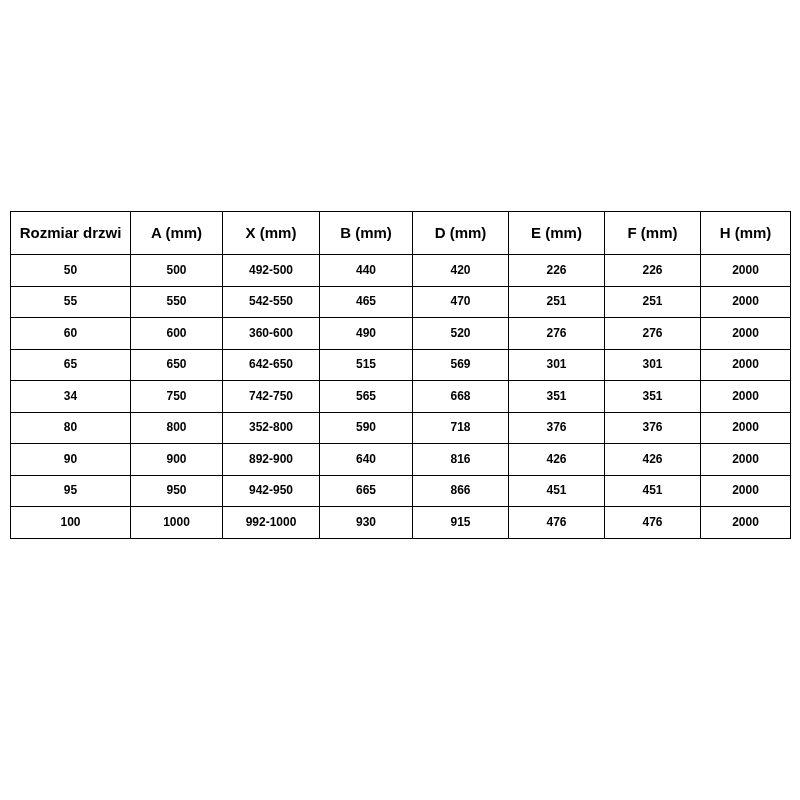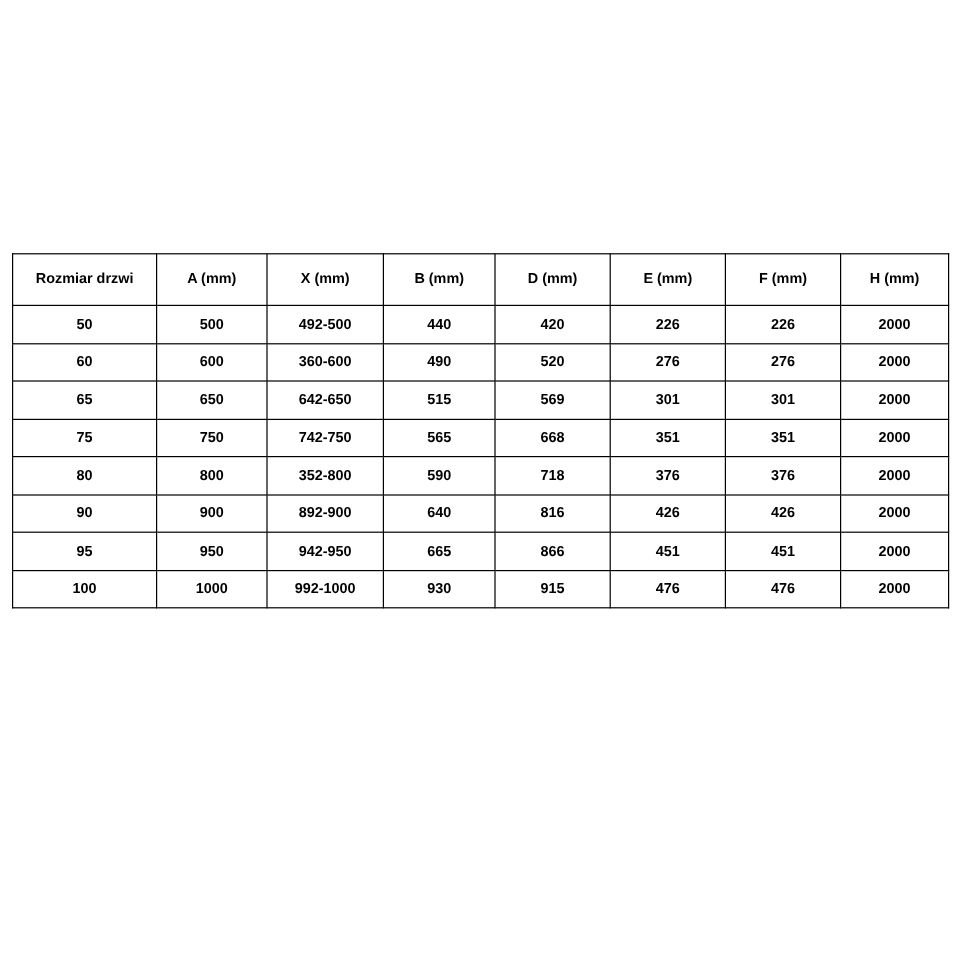--- a/index.html
+++ b/index.html
@@ -32,21 +32,21 @@
     vertical-align: middle;
     font-size: 12px;
     font-weight: bold;
     height: 30.5px;
     padding: 0;
     line-height: 1.1;
     white-space: nowrap;
   }
   table.size-table thead th {
     height: 42px;
-    font-size: 12px;
+    font-size: 15px;
   }
   
   col.c0 { width: 120px; }
   col.c1 { width: 92px; }
   col.c2 { width: 97px; }
   col.c3 { width: 93px; }
   col.c4 { width: 96px; }
   col.c5 { width: 96px; }
   col.c6 { width: 96px; }
   col.c7 { width: 90px; }
@@ -83,41 +83,51 @@
         <td>50</td>
         <td>500</td>
         <td>492-500</td>
         <td>440</td>
         <td>420</td>
         <td>226</td>
         <td>226</td>
         <td>2000</td>
       </tr>
       <tr>
+        <td>55</td>
+        <td>550</td>
+        <td>542-550</td>
+        <td>465</td>
+        <td>470</td>
+        <td>251</td>
+        <td>251</td>
+        <td>2000</td>
+      </tr>
+      <tr>
         <td>60</td>
         <td>600</td>
         <td>360-600</td>
         <td>490</td>
         <td>520</td>
         <td>276</td>
         <td>276</td>
         <td>2000</td>
       </tr>
       <tr>
         <td>65</td>
         <td>650</td>
         <td>642-650</td>
         <td>515</td>
         <td>569</td>
         <td>301</td>
         <td>301</td>
         <td>2000</td>
       </tr>
       <tr>
-        <td>75</td>
+        <td>34</td>
         <td>750</td>
         <td>742-750</td>
         <td>565</td>
         <td>668</td>
         <td>351</td>
         <td>351</td>
         <td>2000</td>
       </tr>
       <tr>
         <td>80</td>

